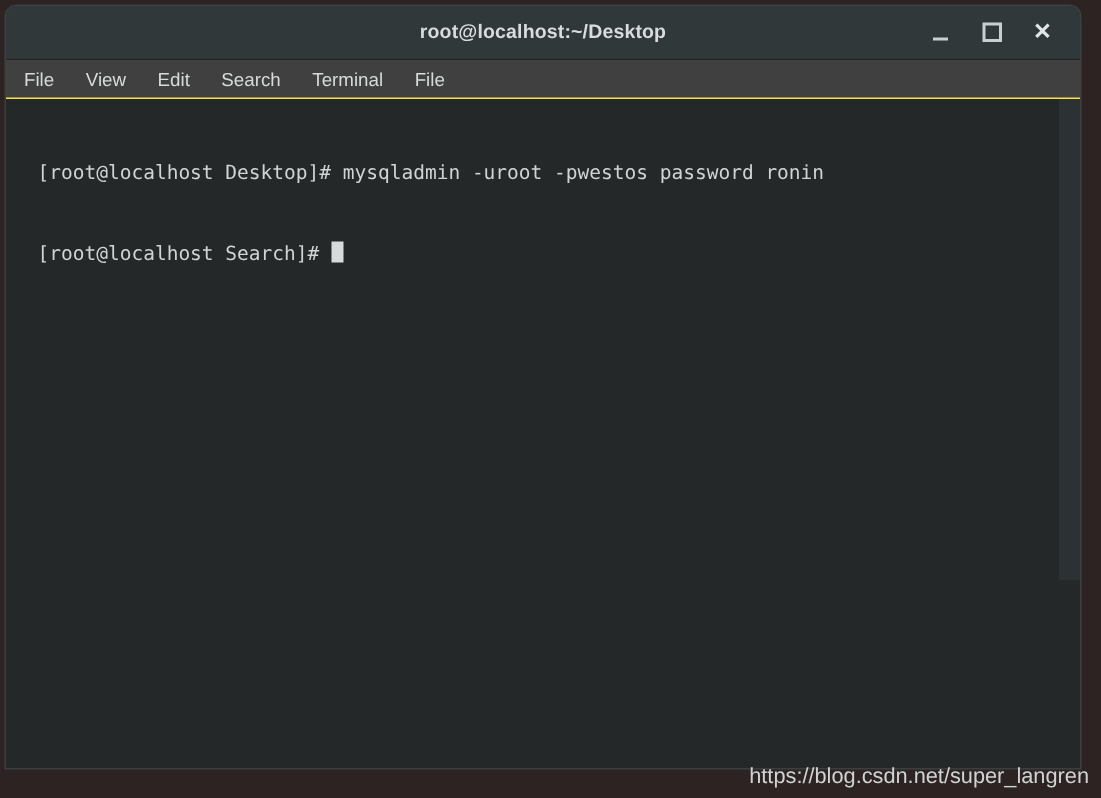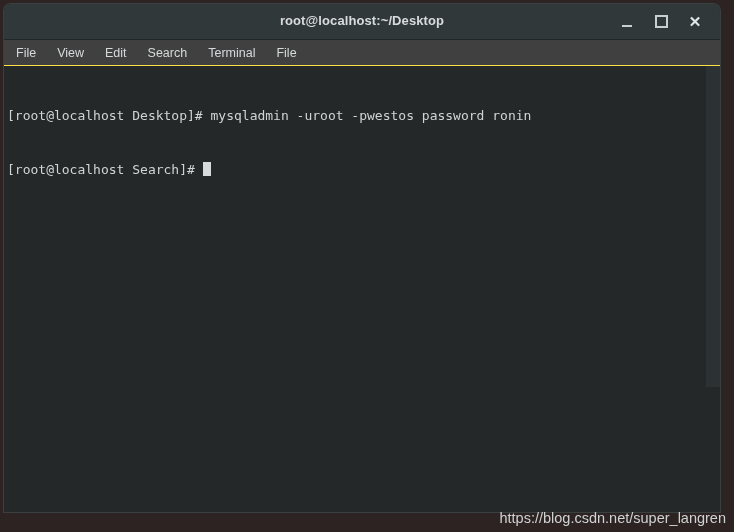--- a/index.html
+++ b/index.html
@@ -108,20 +108,21 @@
     user-select: none;
     white-space: nowrap;
   }
 
   
   #terminal-body {
     position: relative;
     height: 321px;
     background: #242829;
     overflow: hidden;
+    margin-left: 18px;
   }
   #terminal-screen {
     position: absolute;
     left: 0;
     top: 5px;
     right: 14px;
     padding-left: 3px;
     font-family: "DejaVu Sans Mono", "Liberation Mono", monospace;
     font-size: 13px;
     line-height: 18px;

